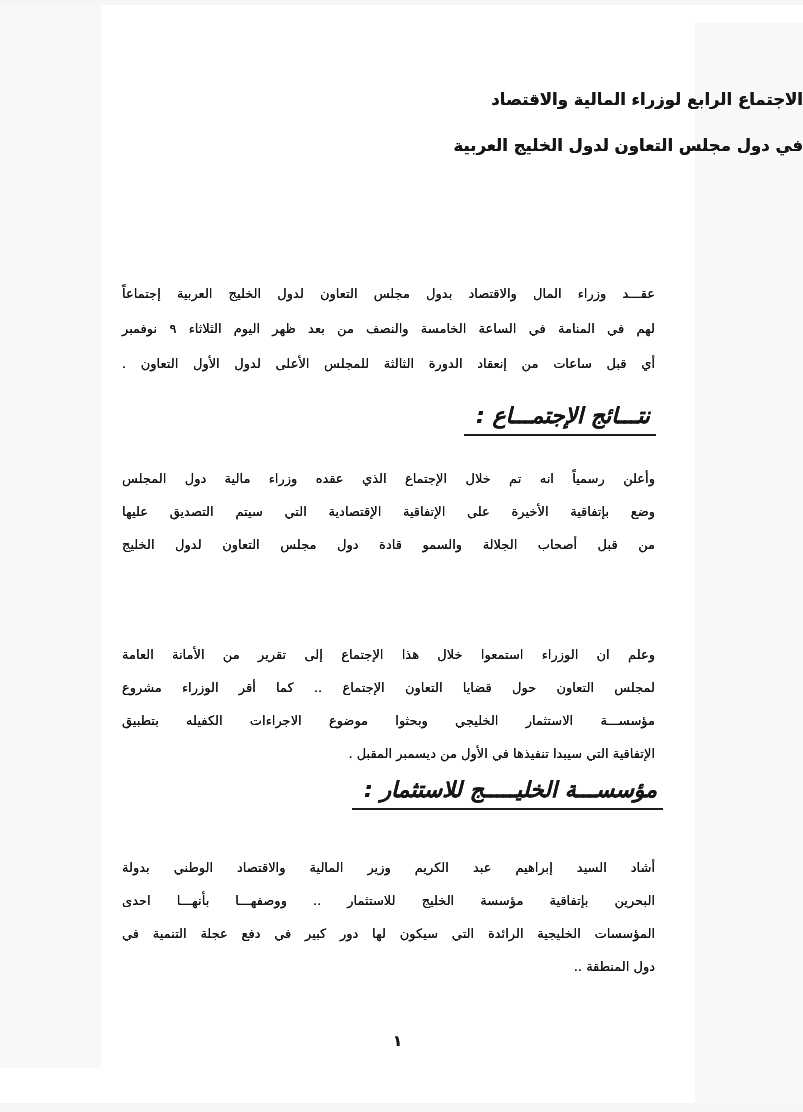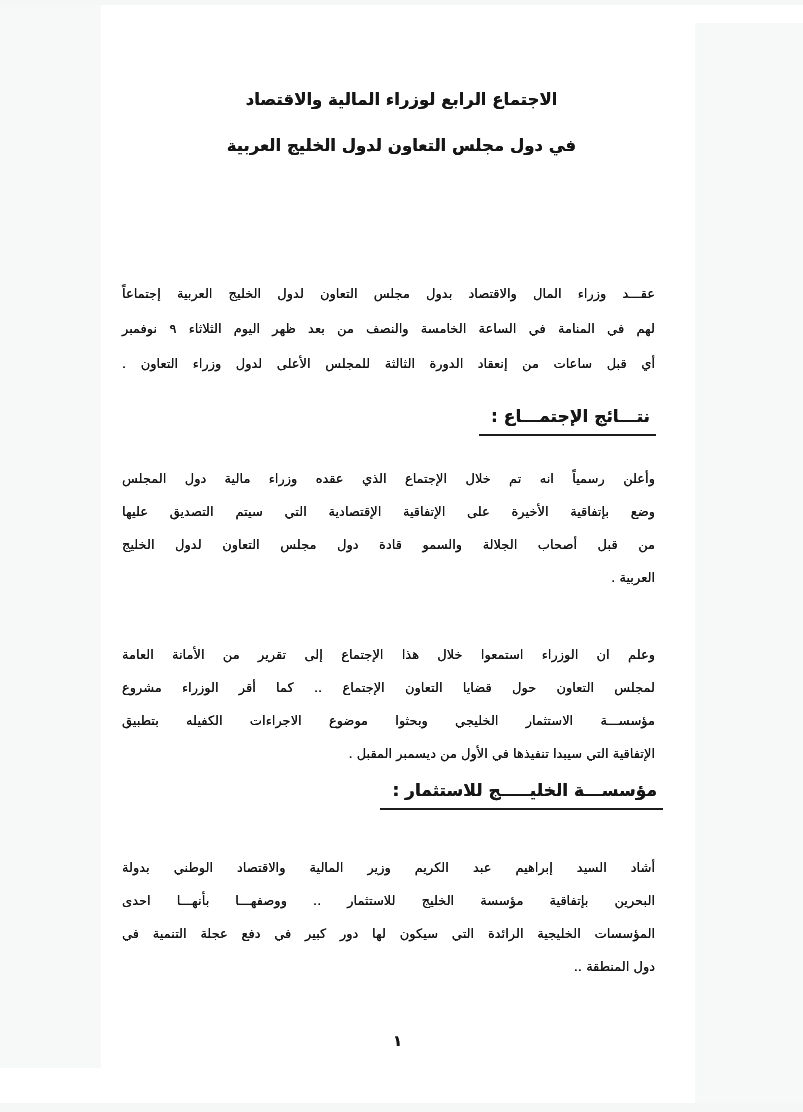--- a/index.html
+++ b/index.html
@@ -19,43 +19,44 @@
   .scan-edge { position: absolute; background: #f7f8f8; }
   .edge-left   { left: 0;   top: 0;      width: 101px; height: 1068px; }
   .edge-right  { left: 695px; top: 23px; width: 108px; height: 1089px; }
   .edge-top    { left: 0;   top: 0;      width: 803px; height: 5px;  background:#f5f6f6; }
   .edge-bottom { left: 0;   top: 1103px; width: 803px; height: 9px;  background:#f5f6f6; }
 
   .ink { color: #161616; text-shadow: 0 0 0.3px currentColor; }
 
   .title-block {
     position: absolute; top: 77px; left: 0; width: 803px;
-    direction: rtl; text-align: center;
+    direction: rtl; text-align: right;
     font-weight: bold; font-size: 16.5px;
   }
   .title-line { line-height: 46px; }
 
   .para {
     position: absolute; left: 122px; width: 533px;
     direction: rtl; text-align: justify;
     font-size: 13px;
   }
   .p1 { top: 276px; } .p1 .pline { line-height: 35px; }
   .p2 { top: 462px; }
   .p3 { top: 590px; margin-top: 48px; }
   .p4 { top: 806px; margin-top: 45px; }
   .pline { line-height: 33px; text-align-last: justify; }
   .pline.short { text-align-last: right; }
 
   .heading {
     position: absolute; direction: rtl;
-    font-weight: bold; font-size: 17px; line-height: 26px;
+    font-weight: bold; font-size: 22px; line-height: 26px;
     border-bottom: 2px solid #1c1c1c;
     padding: 0 6px 5px 12px;
     white-space: nowrap;
+    font-style: italic;
   }
   .heading-1 { top: 403px; right: 147px; }
   .heading-2 { top: 777px; right: 140px; }
 
   .page-number {
     position: absolute; top: 1032px; left: 0; width: 803px;
     text-align: center; font-size: 15px; font-weight: bold;
     transform: translateX(-4px);
   }
 </style>
@@ -70,30 +71,29 @@
   <div class="scan-edge edge-bottom"></div>
 
   <div class="title-block ink">
     <div class="title-line">الاجتماع الرابع لوزراء المالية والاقتصاد</div>
     <div class="title-line">في دول مجلس التعاون لدول الخليج العربية</div>
   </div>
 
   <div class="para p1 ink">
     <div class="pline">عقـــد وزراء المال والاقتصاد بدول مجلس التعاون لدول الخليج العربية إجتماعاً</div>
     <div class="pline">لهم في المنامة في الساعة الخامسة والنصف من بعد ظهر اليوم الثلاثاء ٩ نوفمبر</div>
-    <div class="pline">أي قبل ساعات من إنعقاد الدورة الثالثة للمجلس الأعلى لدول وزراء التعاون .</div>
+    <div class="pline">أي قبل ساعات من إنعقاد الدورة الثالثة للمجلس الأعلى لدول الأول التعاون .</div>
   </div>
 
   <div class="heading heading-1 ink">نتـــائج الإجتمـــاع :</div>
 
   <div class="para p2 ink">
     <div class="pline">وأعلن رسمياً انه تم خلال الإجتماع الذي عقده وزراء مالية دول المجلس</div>
     <div class="pline">وضع بإتفاقية الأخيرة على الإتفاقية الإقتصادية التي سيتم التصديق عليها</div>
     <div class="pline">من قبل أصحاب الجلالة والسمو قادة دول مجلس التعاون لدول الخليج</div>
-    <div class="pline short">العربية .</div>
   </div>
 
   <div class="para p3 ink">
     <div class="pline">وعلم ان الوزراء استمعوا خلال هذا الإجتماع إلى تقرير من الأمانة العامة</div>
     <div class="pline">لمجلس التعاون حول قضايا التعاون الإجتماع .. كما أقر الوزراء مشروع</div>
     <div class="pline">مؤسســـة الاستثمار الخليجي وبحثوا موضوع الاجراءات الكفيله بتطبيق</div>
     <div class="pline short">الإتفاقية التي سيبدا تنفيذها في الأول من ديسمبر المقبل .</div>
   </div>
 
   <div class="heading heading-2 ink">مؤسســـة الخليـــــج للاستثمار :</div>

